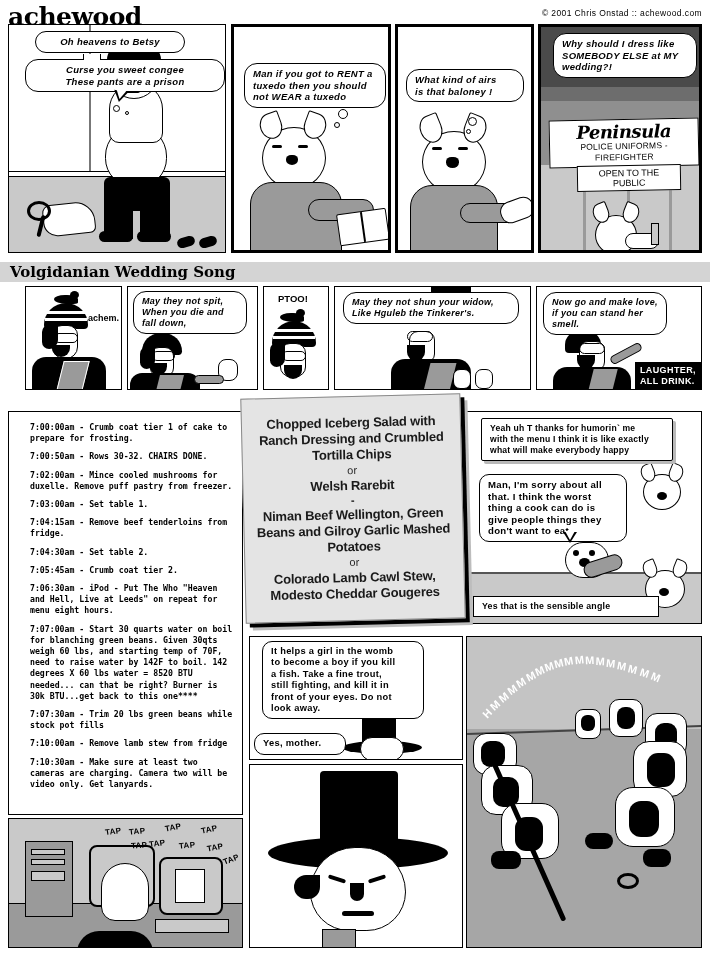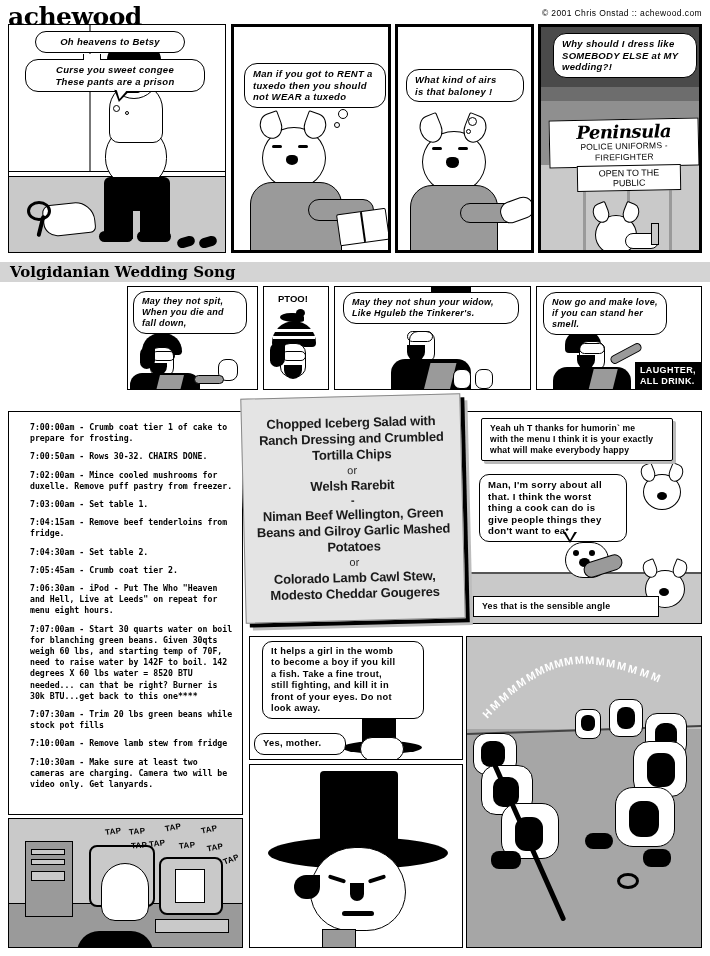--- a/index.html
+++ b/index.html
@@ -200,21 +200,21 @@
     <div class="fig ink" style="left:128px;top:206px;width:34px;height:11px;border-radius:7px;"></div>
 
     <div class="fig white" style="left:34px;top:178px;width:52px;height:32px;border-radius:8px 20px 6px 14px;transform:rotate(-6deg);"></div>
     <div class="fig" style="left:18px;top:176px;width:24px;height:20px;border:3px solid #000;border-radius:50%;"></div>
     <div class="fig ink" style="left:30px;top:190px;width:4px;height:22px;border-radius:3px;transform:rotate(14deg);"></div>
     <div class="fig ink" style="left:168px;top:212px;width:18px;height:10px;border-radius:8px;transform:rotate(-16deg);"></div>
     <div class="fig ink" style="left:190px;top:212px;width:18px;height:10px;border-radius:8px;transform:rotate(-16deg);"></div>
 
     <div class="balloon" style="left:26px; top:6px; width:150px; text-align:center;">Oh heavens to Betsy</div>
     <div class="fig" style="left:74px;top:29px;width:18px;height:6px;background:#fff;border-left:1.6px solid #000;border-right:1.6px solid #000;z-index:7;"></div>
-    <div class="balloon" style="left:16px; top:34px; width:180px; text-align:center;">Curse you sweet congee
+    <div class="balloon" style="left:16px; top:34px; width:200px; text-align:center;">Curse you sweet congee
 These pants are a prison</div>
     <div class="tail" style="left:104px;top:66px;transform:rotate(12deg);"></div>
     <div class="thoughtdot" style="left:104px;top:80px;width:7px;height:7px;"></div>
     <div class="thoughtdot" style="left:116px;top:86px;width:4px;height:4px;"></div>
   </div>
 
   <div class="panel thick" style="left:231px; top:24px; width:160px; height:229px;">
     <div class="fig white" style="left:28px;top:100px;width:64px;height:62px;border-radius:50%;"></div>
     <div class="fig white" style="left:26px;top:86px;width:22px;height:26px;border-radius:50% 2px 50% 50%;transform:rotate(-20deg);"></div>
     <div class="fig white" style="left:70px;top:86px;width:22px;height:26px;border-radius:2px 50% 50% 50%;transform:rotate(20deg);"></div>
@@ -272,20 +272,34 @@
     <div class="fig lgrey" style="left:110px;top:196px;width:8px;height:22px;border:1.5px solid #000;"></div>
 
     <div class="balloon" style="left:12px; top:6px; width:144px;">Why should I dress like
 SOMEBODY ELSE at MY
 wedding?!</div>
   </div>
 
   <div class="songbar" style="top:262px;"></div>
   <div class="songtitle" style="left:10px; top:262px; line-height:20px;">Volgidanian Wedding Song</div>
 
+  <div class="panel" style="left:25px; top:286px; width:97px; height:104px;">
+    <div class="achem" style="left:62px;top:26px;">achem.</div>
+    <div class="fig ink" style="left:28px;top:8px;width:24px;height:9px;border-radius:50% 50% 20% 60%;"></div>
+    <div class="fig ink" style="left:44px;top:4px;width:9px;height:8px;border-radius:50%;"></div>
+    <div class="fig ink" style="left:18px;top:16px;width:44px;height:26px;border-radius:22px 22px 4px 4px;"></div>
+    <div class="fig" style="left:19px;top:24px;width:42px;height:2.5px;background:#fff;"></div>
+    <div class="fig" style="left:19px;top:31px;width:42px;height:2.5px;background:#fff;"></div>
+    <div class="fig white" style="left:26px;top:38px;width:26px;height:34px;border-radius:10px 10px 12px 12px;"></div>
+    <div class="fig ink" style="left:16px;top:38px;width:16px;height:24px;border-radius:8px 0 10px 8px;"></div>
+    <div class="fig" style="left:28px;top:46px;width:24px;height:10px;border:1.5px solid #000;border-radius:6px;"></div>
+    <div class="fig ink" style="left:26px;top:58px;width:18px;height:12px;border-radius:0 0 12px 12px;"></div>
+    <div class="fig ink" style="left:6px;top:70px;width:74px;height:34px;border-radius:14px 14px 0 0;"></div>
+    <div class="fig grey" style="left:34px;top:74px;width:26px;height:30px;transform:skewX(-14deg);border:1px solid #fff;"></div>
+  </div>
 
   <div class="panel" style="left:127px; top:286px; width:131px; height:104px;">
     <div class="balloon" style="left:5px; top:4px; width:114px; font-size:9px; line-height:11px;">May they not spit,
 When you die and
 fall down,</div>
     <div class="fig ink" style="left:14px;top:46px;width:40px;height:22px;border-radius:20px 20px 4px 4px;"></div>
     <div class="fig white" style="left:22px;top:60px;width:24px;height:30px;border-radius:9px;"></div>
     <div class="fig ink" style="left:12px;top:60px;width:15px;height:22px;border-radius:8px 0 10px 8px;"></div>
     <div class="fig" style="left:24px;top:64px;width:23px;height:10px;border:1.5px solid #000;border-radius:6px;"></div>
     <div class="fig ink" style="left:22px;top:76px;width:17px;height:12px;border-radius:0 0 12px 12px;"></div>
@@ -362,21 +376,21 @@
         <div class="or">or</div>
         <div class="line">Colorado Lamb Cawl Stew, Modesto Cheddar Gougeres</div>
       </div>
   </div>
 
   <div class="panel" style="left:466px; top:411px; width:236px; height:213px;">
     <div class="fig lgrey" style="left:0;top:160px;width:236px;height:53px;"></div>
     <div class="fig" style="left:0;top:160px;width:236px;height:2px;background:#555;"></div>
 
     <div class="balloon rect" style="left:14px; top:6px; width:192px; font-size:8.6px; line-height:11px; border-radius:2px; box-shadow:3px 3px 0 #b9b9b9;">Yeah uh T thanks for humorin` me
-with the menu I think it is your exactly
+with the menu I think it is like exactly
 what will make everybody happy</div>
 
     <div class="balloon plain" style="left:12px; top:62px; width:148px; font-size:9.6px; line-height:11.5px; font-weight:bold;">Man, I'm sorry about all
 that. I think the worst
 thing a cook can do is
 give people things they
 don't want to eat.</div>
     <div class="tail" style="left:96px;top:120px;"></div>
 
     <div class="balloon rect" style="left:6px; bottom:6px; width:186px; font-size:8.8px; line-height:11px;">Yes that is the sensible angle</div>

